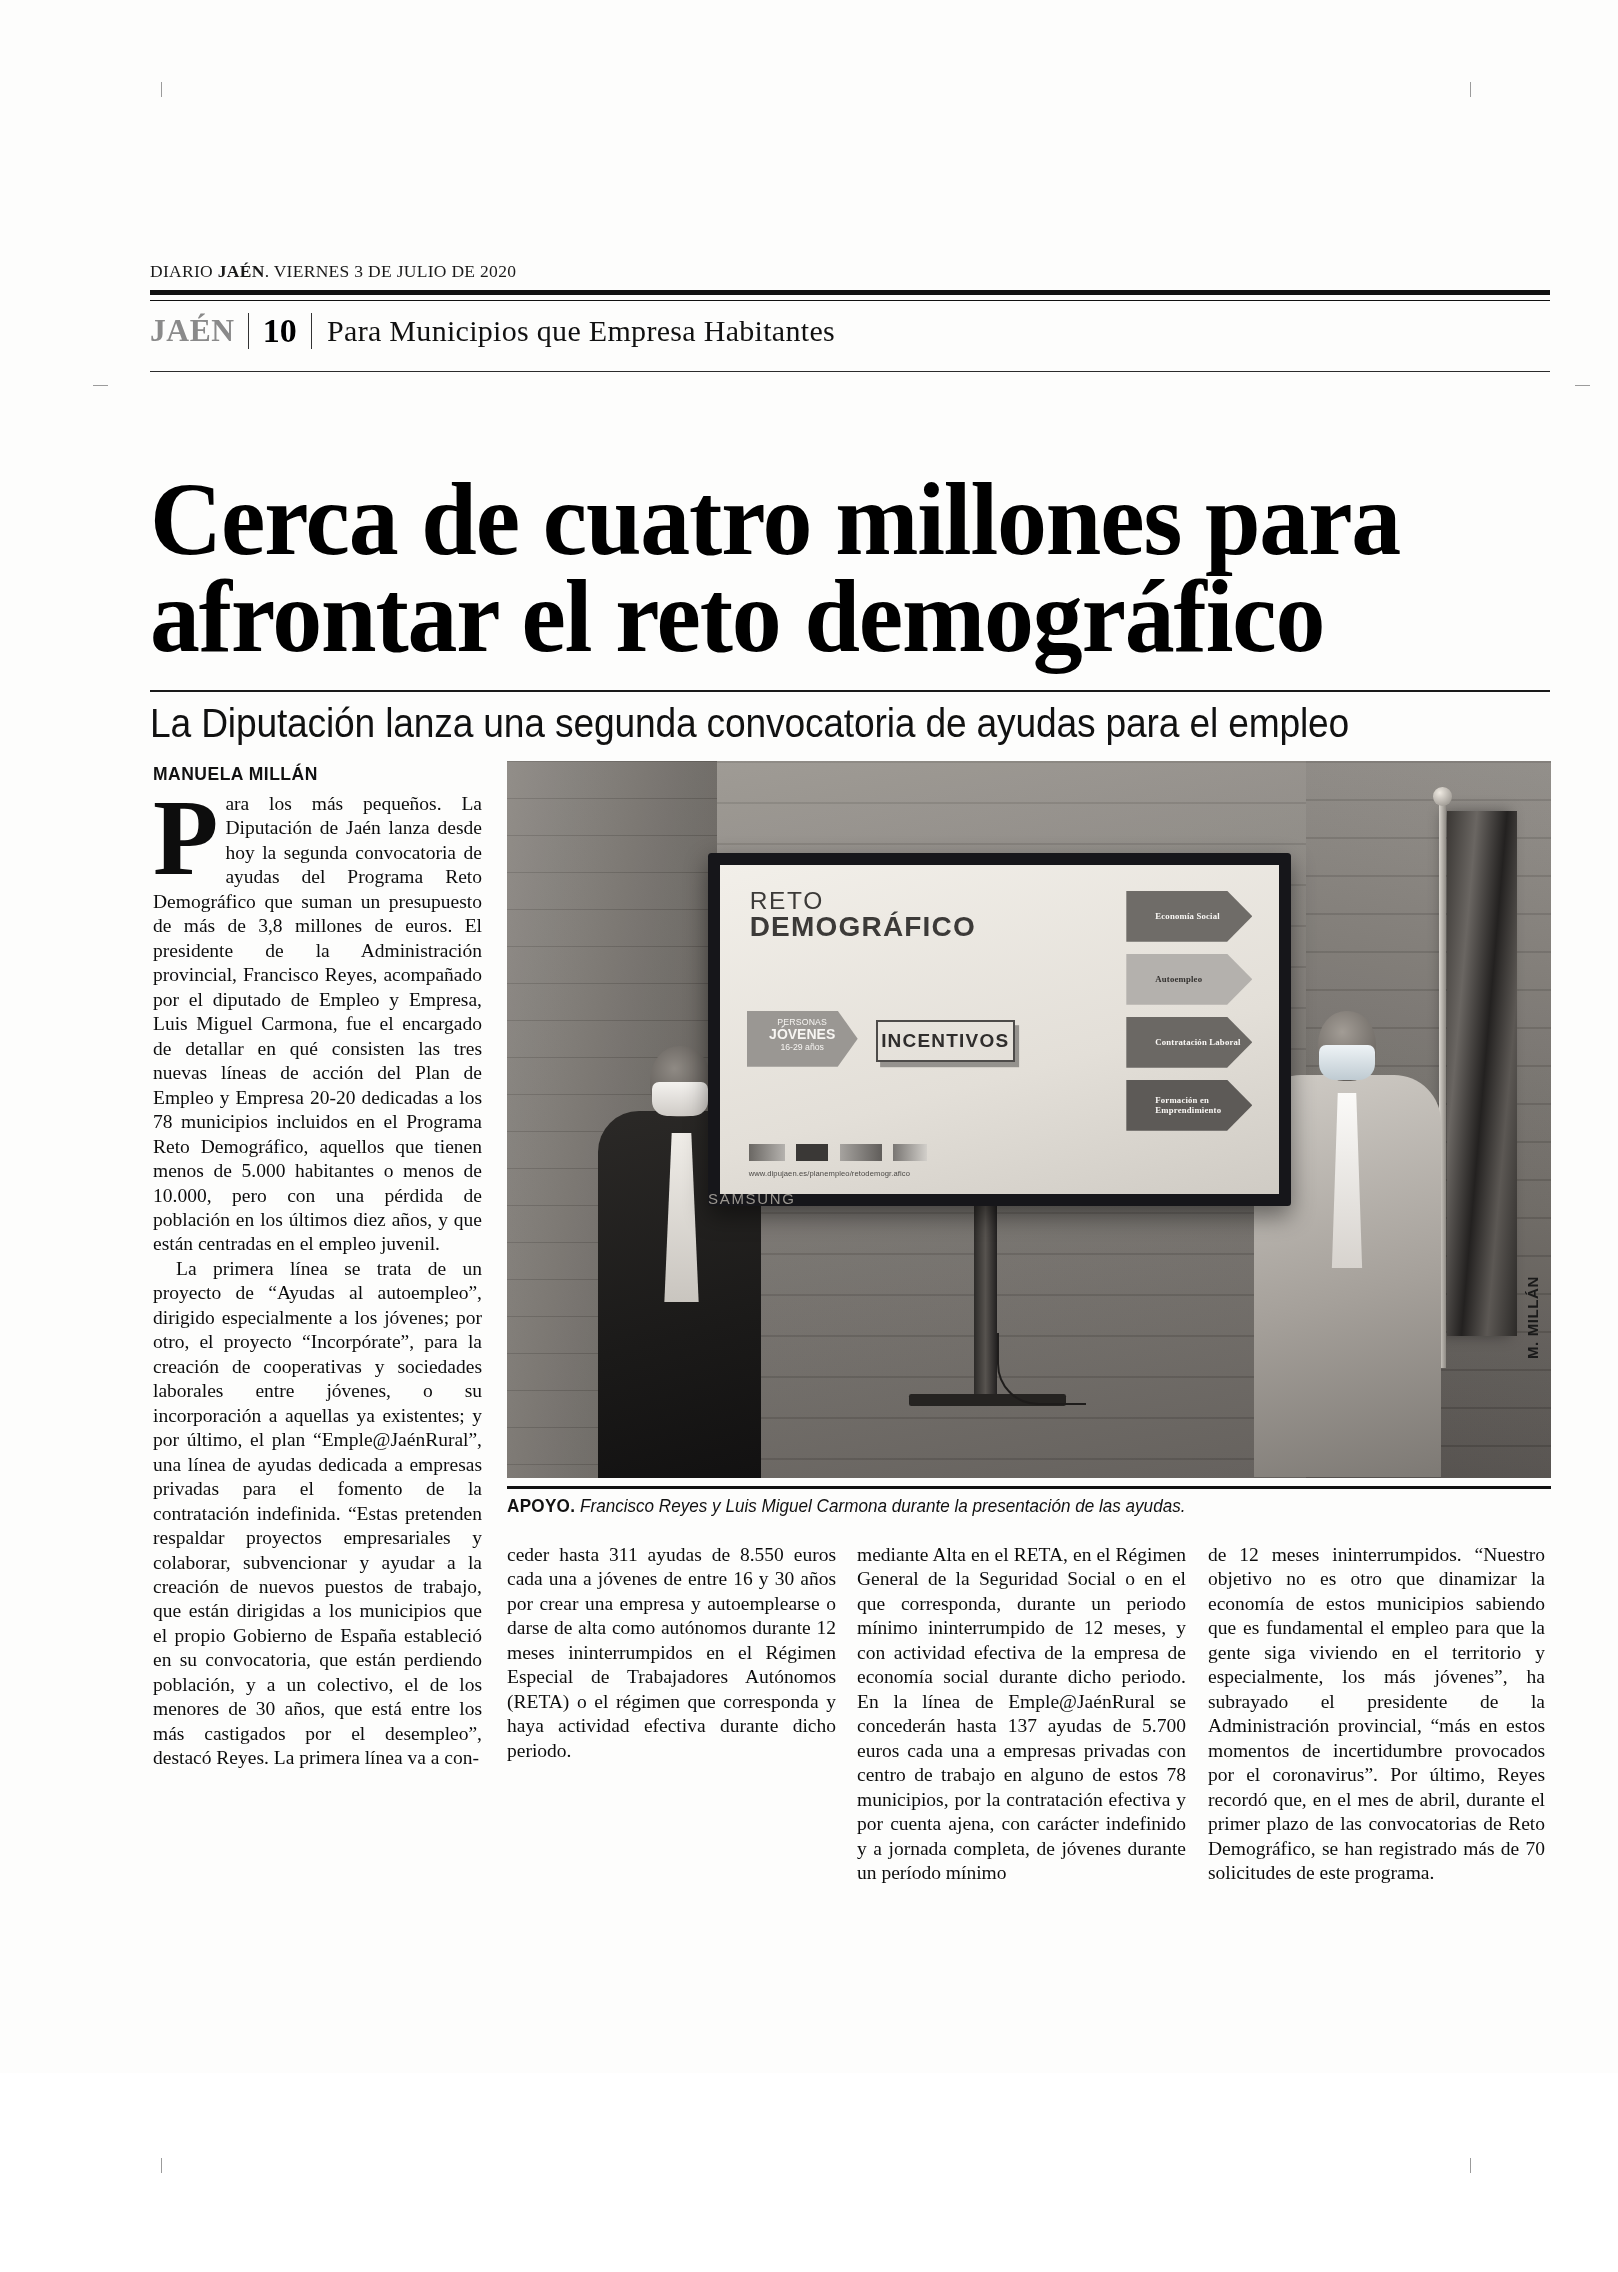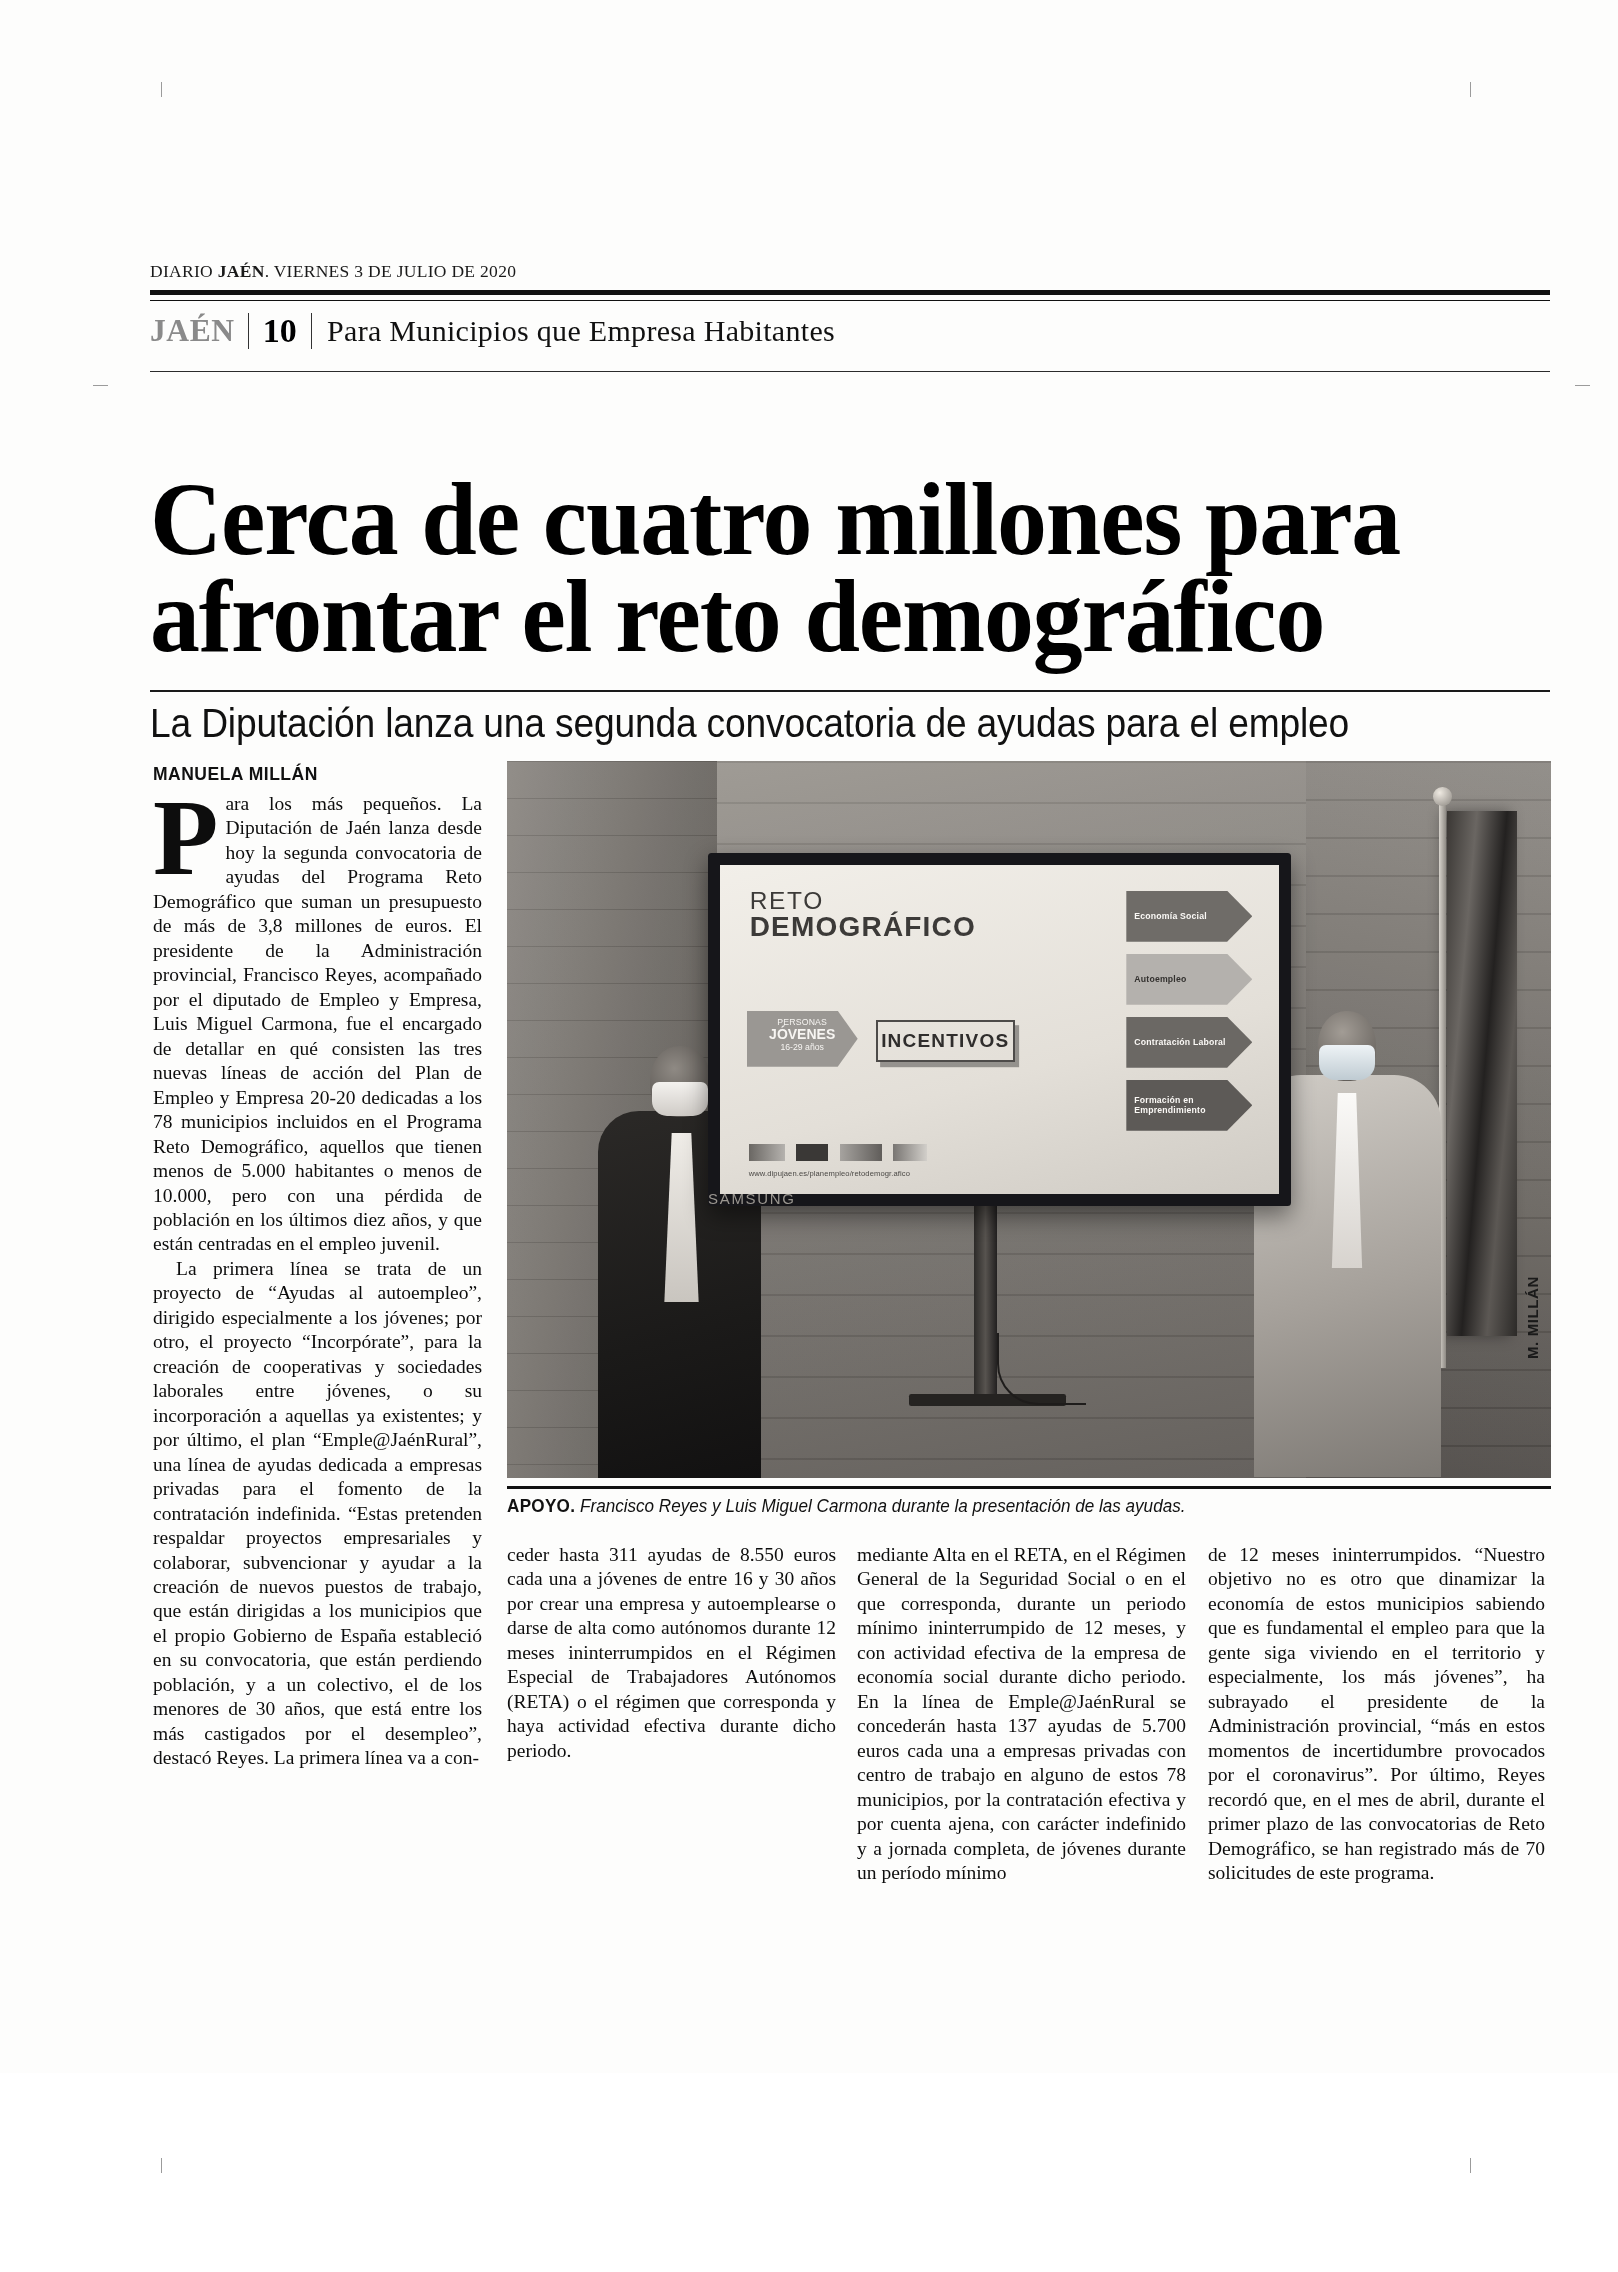--- a/index.html
+++ b/index.html
@@ -249,26 +249,26 @@
   }
 
   .arrow {
     position: absolute;
     right: 27px;
     width: 126px;
     height: 51px;
     background: #8e8b87;
     clip-path: polygon(0 0, 80% 0, 100% 50%, 80% 100%, 0 100%);
     color: #fbf9f6;
-    font-family: Liberation Sans, sans-serif;
+    font-family: Liberation Serif, serif;
     font-size: 8.7px;
     font-weight: bold;
     line-height: 1.15;
     display: flex; align-items: center;
-    padding-left: 8px;
+    padding-left: 29px;
     box-sizing: border-box;
     letter-spacing: 0.2px;
   }
   .arrow.a1 { top: 26px;  background: #6f6c68; }
   .arrow.a2 { top: 89px; background: #b4b1ad; color:#33312f; }
   .arrow.a3 { top: 152px; background: #6b6864; }
   .arrow.a4 { top: 215px; background: #5d5a57; }
 
   .slide-logos {
     position: absolute; left: 29px; bottom: 33px;

